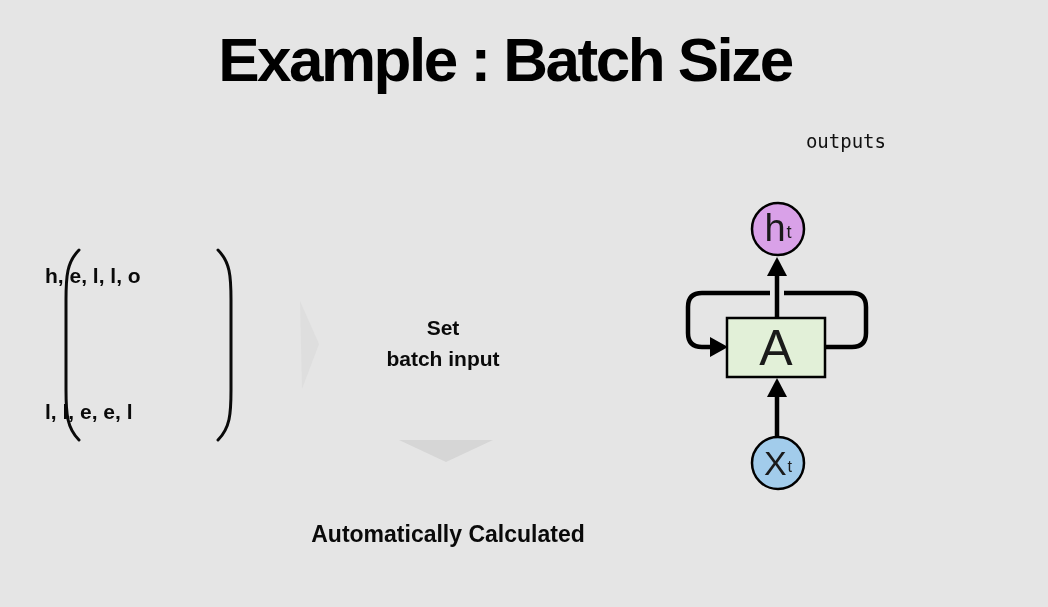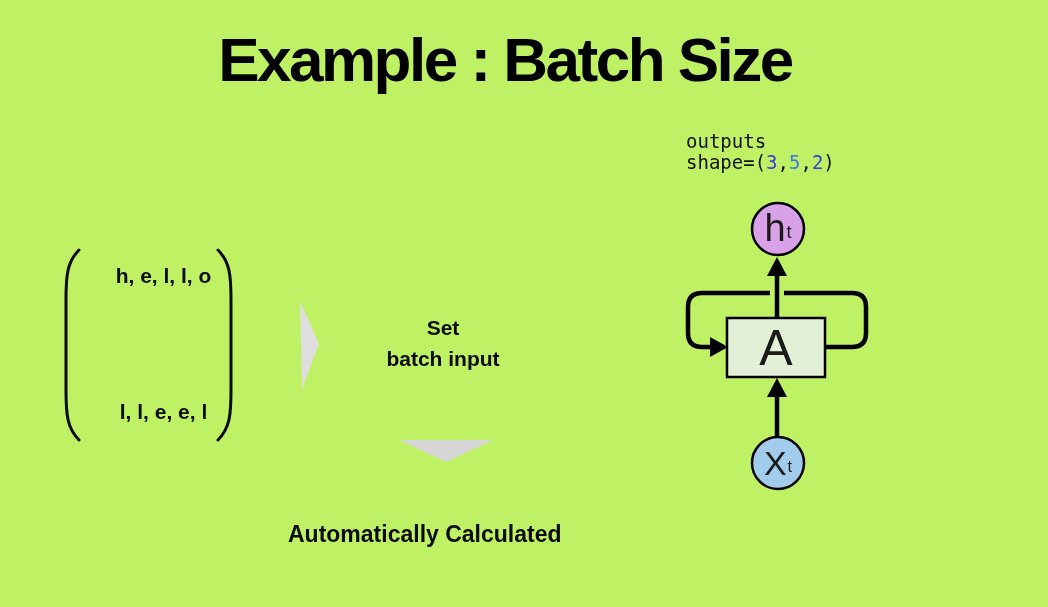--- a/index.html
+++ b/index.html
@@ -1,44 +1,44 @@
 <!DOCTYPE html>
 <html><head>
 <meta charset="utf-8">
 <style>
   html,body { margin:0; padding:0; background:#ffffff; }
   #stage {
-    position:relative; width:1048px; height:607px; background:#bef264;
+    position:relative; width:1048px; height:607px; background:#e5e5e5;
     font-family:"Liberation Sans", sans-serif; overflow:hidden;
   }
   .abs { position:absolute; }
 
   #title {
     left:0; top:26px; width:1010px; height:68px;
     text-align:center; font-size:62px; font-weight:700; color:#000;
     letter-spacing:-2.5px; line-height:68px; white-space:nowrap;
   }
 
   .matrix-row {
-    left:75px; width:177px; height:26px; text-align:center;
+    left:45px; width:177px; height:26px; 
     font-size:21px; font-weight:700; color:#0a0a0a; white-space:nowrap;
   }
   #mrow-0 { top:264px; } #mrow-1 { top:334px; } #mrow-2 { top:400px; }
 
   #process-label {
     left:343px; top:312px; width:200px; text-align:center;
     font-size:21px; font-weight:700; color:#0a0a0a; line-height:31px;
   }
   #auto-label {
-    left:288px; top:521px; width:300px; 
+    left:298px; top:521px; width:300px; text-align:center;
     font-size:23px; font-weight:700; color:#0a0a0a; white-space:nowrap;
   }
 
   .mono-block {
-    left:686px; width:200px; text-align:left;
+    left:686px; width:200px; text-align:right;
     font-family:"DejaVu Sans Mono", monospace; font-size:19px;
     color:#111; line-height:21px; white-space:nowrap;
   }
   #outputs-block { top:131px; }
   #inputs-block  { top:510px; }
   .dim-a { color:#3c3cd9; }
   .dim-b { color:#3f7de0; }
 
   .node-label {
     display:flex; align-items:center; justify-content:center;
@@ -89,21 +89,20 @@
 
   <div id="process-label" class="abs">
     <div>Set</div>
     <div>batch input</div>
   </div>
 
   <div id="auto-label" class="abs">Automatically Calculated</div>
 
   <div id="outputs-block" class="abs mono-block">
     <div>outputs</div>
-    <div><span>shape=(</span><span class="dim-a">3</span><span>,</span><span class="dim-b">5</span><span>,</span><span class="dim-a">2</span><span>)</span></div>
   </div>
 
   <div id="inputs-block" class="abs mono-block">
   </div>
 
   <div id="h-label" class="abs node-label">
     <span>h</span>
       <span class="sub">t</span>
   </div>
   <div id="a-label" class="abs node-label">A</div>

